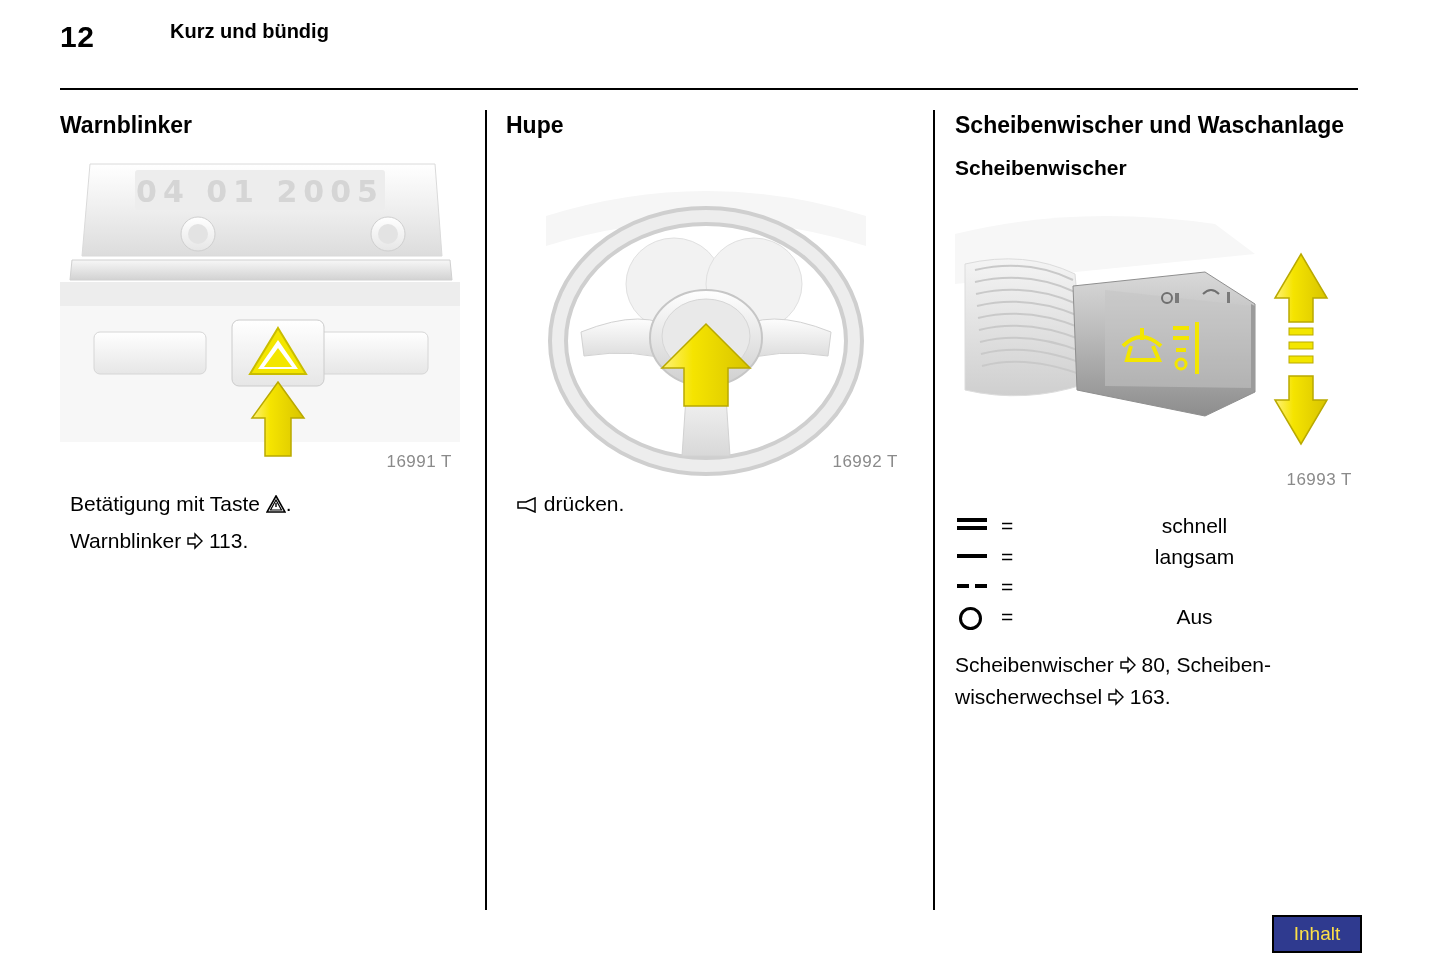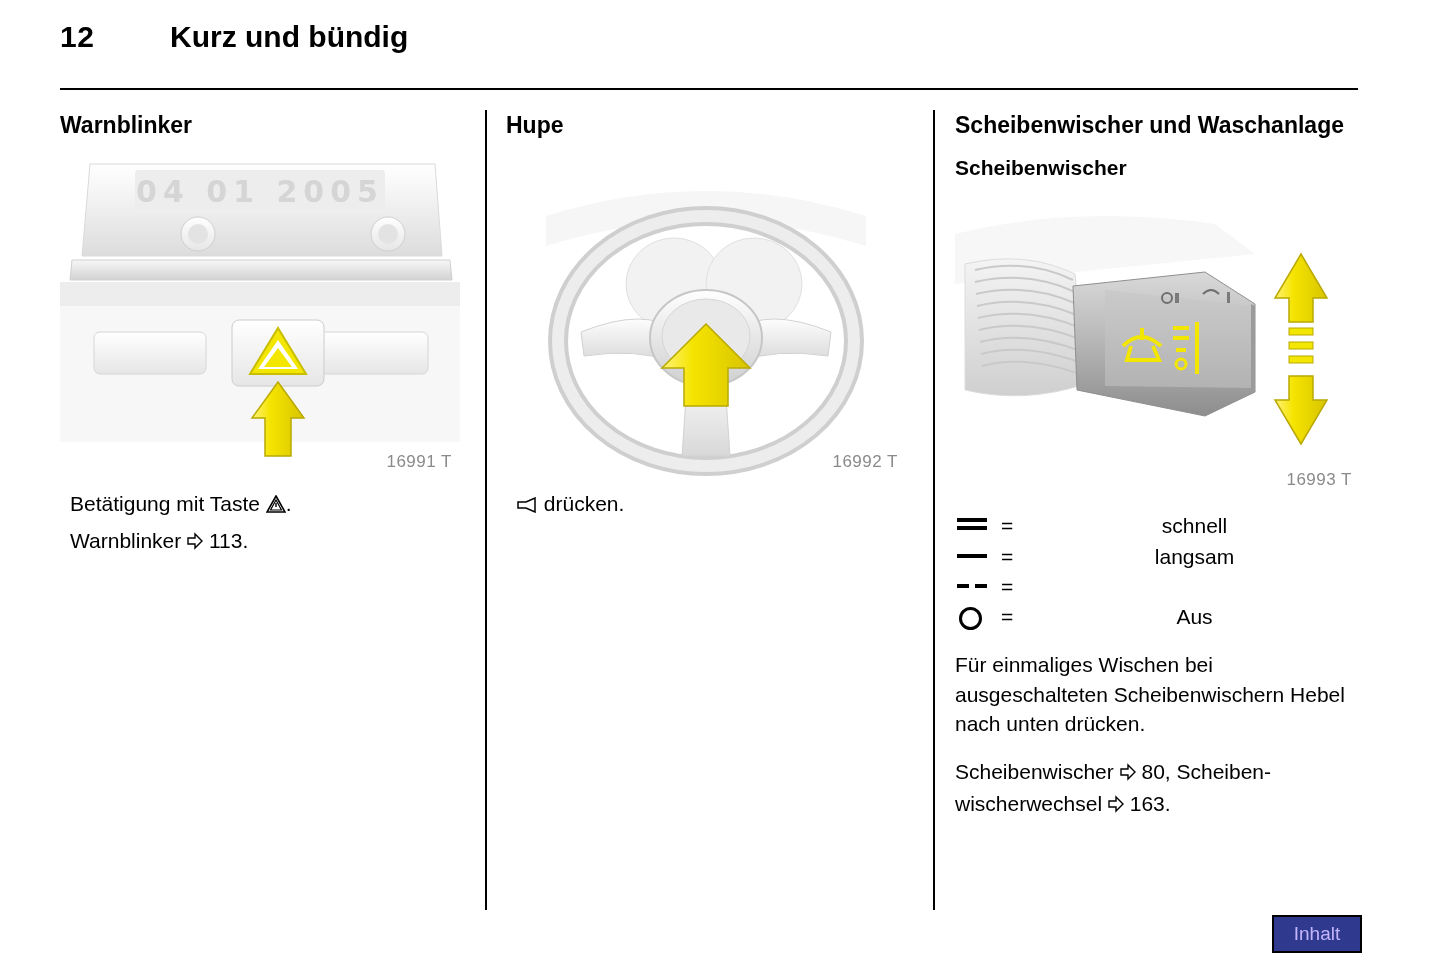--- a/index.html
+++ b/index.html
@@ -34,21 +34,21 @@
     left: 0;
     top: 0;
     font-size: 30px;
     font-weight: bold;
     letter-spacing: 0.5px;
   }
   .header-title {
     position: absolute;
     left: 110px;
     top: 0;
-    font-size: 30px;
+    font-size: 20px;
     font-weight: bold;
   }
   .header-rule {
     position: absolute;
     left: 60px;
     top: 88px;
     width: 1298px;
     height: 2px;
     background: #000000;
   }
@@ -153,21 +153,21 @@
     border: 3px solid #000; border-radius: 50%;
   }
   
   .footer-btn {
     position: absolute;
     left: 1272px;
     top: 915px;
     width: 86px;
     height: 34px;
     background: #2f3a8f;
-    color: #c4b5fd;
+    color: #fde047;
     font-size: 19px;
     text-align: center;
     line-height: 34px;
     border: 2px solid #000000;
   }
   .inline-icon { display: inline-block; vertical-align: -2px; }
 </style>
 </head>
 <body>
 
@@ -409,21 +409,20 @@
       </div>
       <div class="legend-row">
         <span class="legend-sym">
             <span class="sym-off"></span>
           </span>
         <span class="legend-eq">=</span>
         <span class="legend-txt">Aus</span>
       </div>
     </div>
 
-    <p class="body-para">Für einmaliges Wischen bei ausgeschalteten Scheibenwischern Hebel nach unten drücken.</p>
 
     <p class="body-para">
       <span>Scheibenwischer</span>
       <span class="inline-icon">
         <svg width="16" height="18" viewBox="0 0 16 18">
           <polygon points="1,6 8,6 8,2 15,9 8,16 8,12 1,12" fill="none" stroke="#000" stroke-width="1.4"></polygon>
         </svg>
       </span>
       <span>80, Scheiben-</span>
       <span>wischerwechsel</span>

